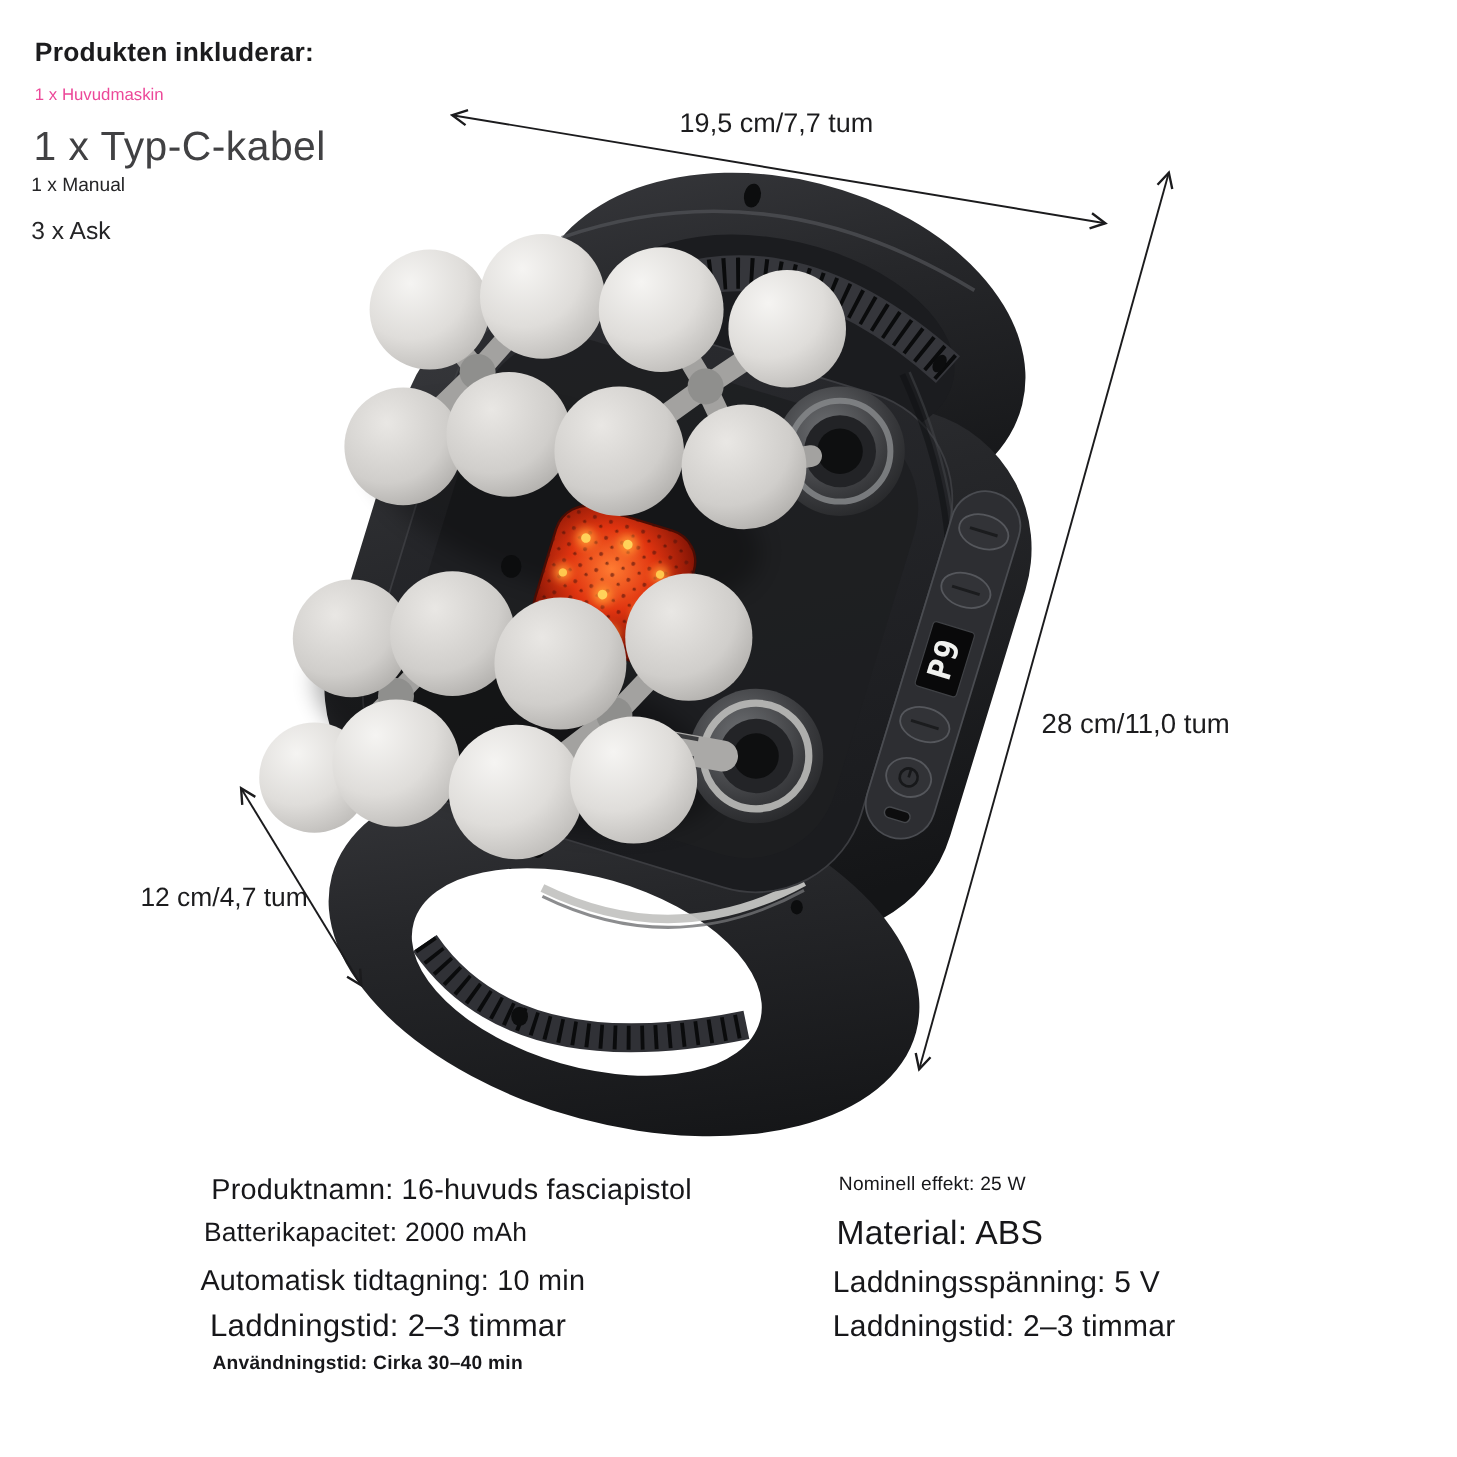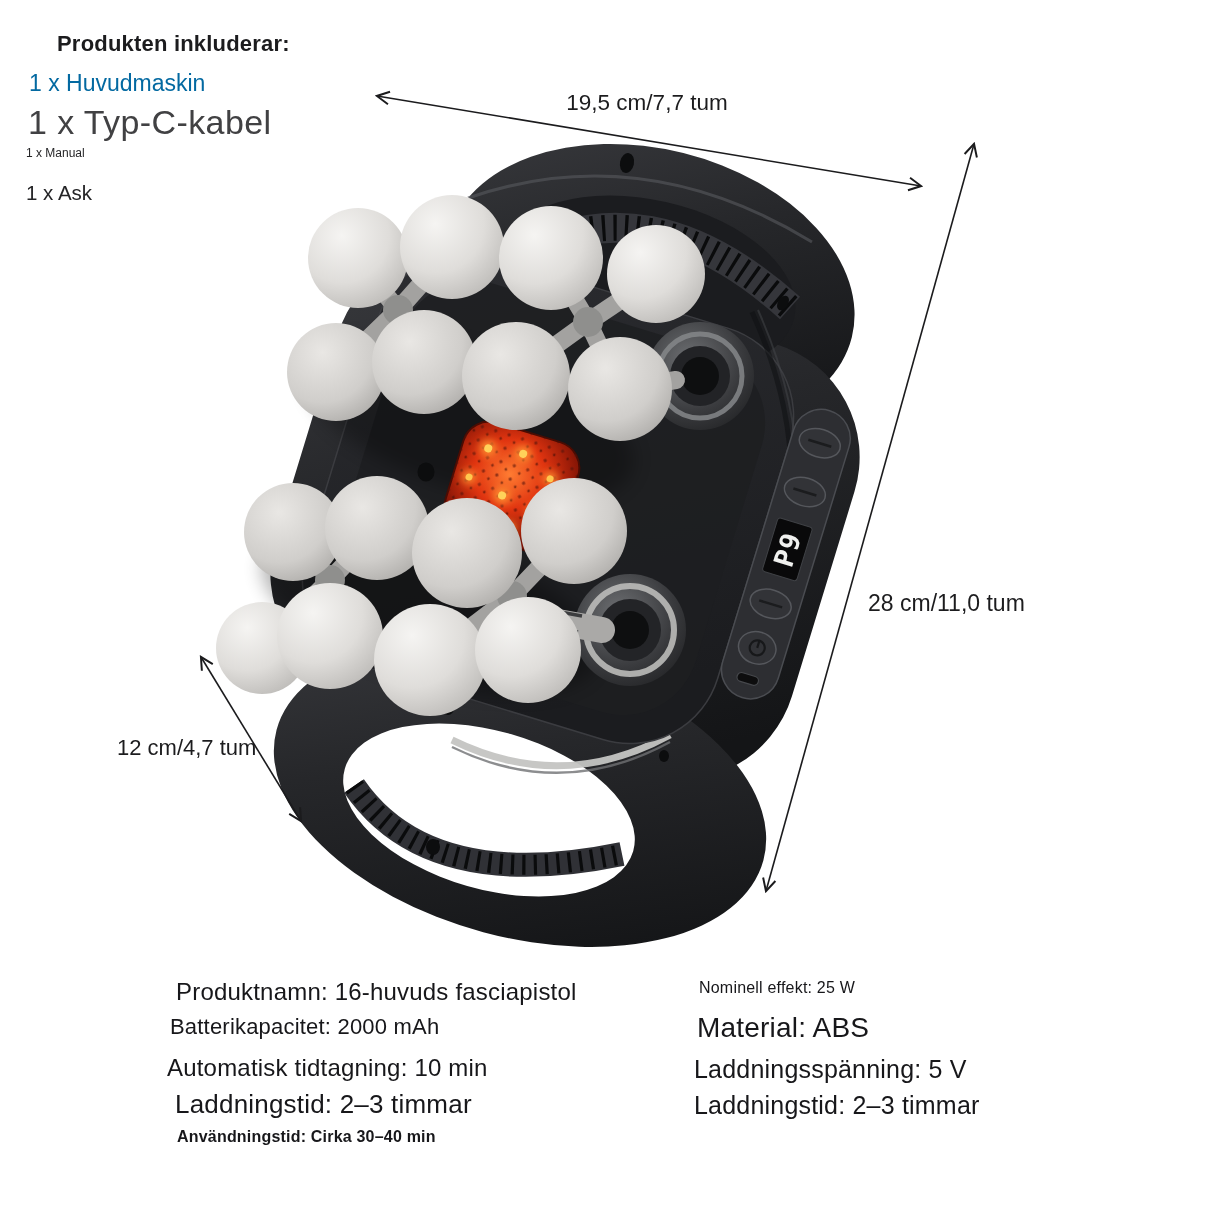--- a/index.html
+++ b/index.html
@@ -2,24 +2,24 @@
 <html><head>
 <meta charset="utf-8">
 <style>
   html,body{margin:0;padding:0;background:#ffffff;}
   .canvas{
     position:relative;width:1214px;height:1214px;background:#ffffff;
     font-family:"Liberation Sans",sans-serif;color:#1b1b1d;overflow:hidden;
   }
   .abs{position:absolute;white-space:nowrap;}
   
-  .inc-title{left:29px;top:31px;font-size:22px;font-weight:600;color:#1c1c1e;letter-spacing:.2px;margin-left:28px;}
-  .inc-1{left:29px;top:70px;font-size:23px;color:#0369a1;}
+  .inc-title{left:29px;top:31px;font-size:22px;font-weight:600;color:#1c1c1e;letter-spacing:.2px;}
+  .inc-1{left:29px;top:70px;font-size:14px;color:#ec4899;}
   .inc-2{left:28px;top:103px;font-size:34px;color:#414143;letter-spacing:.4px;}
-  .inc-3{left:26px;top:146px;font-size:12px;color:#252527;}
+  .inc-3{left:26px;top:146px;font-size:16px;color:#252527;}
   .inc-4{left:26px;top:181px;font-size:20.5px;color:#252527;}
   
   .spec{color:#17171a;letter-spacing:.2px;}
   .sl1{left:176px;top:978px;font-size:24px;text-align:center;}
   .sl2{left:170px;top:1014px;font-size:22px;}
   .sl3{left:167px;top:1054px;font-size:24px;}
   .sl4{left:175px;top:1089px;font-size:26px;}
   .sl5{left:177px;top:1128px;font-size:16px;font-weight:bold;}
   .sr1{left:699px;top:979px;font-size:16px;}
   .sr2{left:697px;top:1012px;font-size:28px;}
@@ -246,21 +246,21 @@
       <text x="868" y="611" font-size="23">28 cm/11,0 tum</text>
       <text x="117" y="755" font-size="22">12 cm/4,7 tum</text>
     </g>
   </svg>
 
   <div>
     <div class="abs inc-title">Produkten inkluderar:</div>
     <div class="abs inc-1">1 x Huvudmaskin</div>
     <div class="abs inc-2">1 x Typ-C-kabel</div>
     <div class="abs inc-3">1 x Manual</div>
-    <div class="abs inc-4">1 x Ask</div>
+    <div class="abs inc-4">3 x Ask</div>
   </div>
 
   <div>
     <div class="abs spec sl1">Produktnamn: 16-huvuds fasciapistol</div>
     <div class="abs spec sl2">Batterikapacitet: 2000 mAh</div>
     <div class="abs spec sl3">Automatisk tidtagning: 10 min</div>
     <div class="abs spec sl4">Laddningstid: 2–3 timmar</div>
     <div class="abs spec sl5">Användningstid: Cirka 30–40 min</div>
   </div>
   <div>

